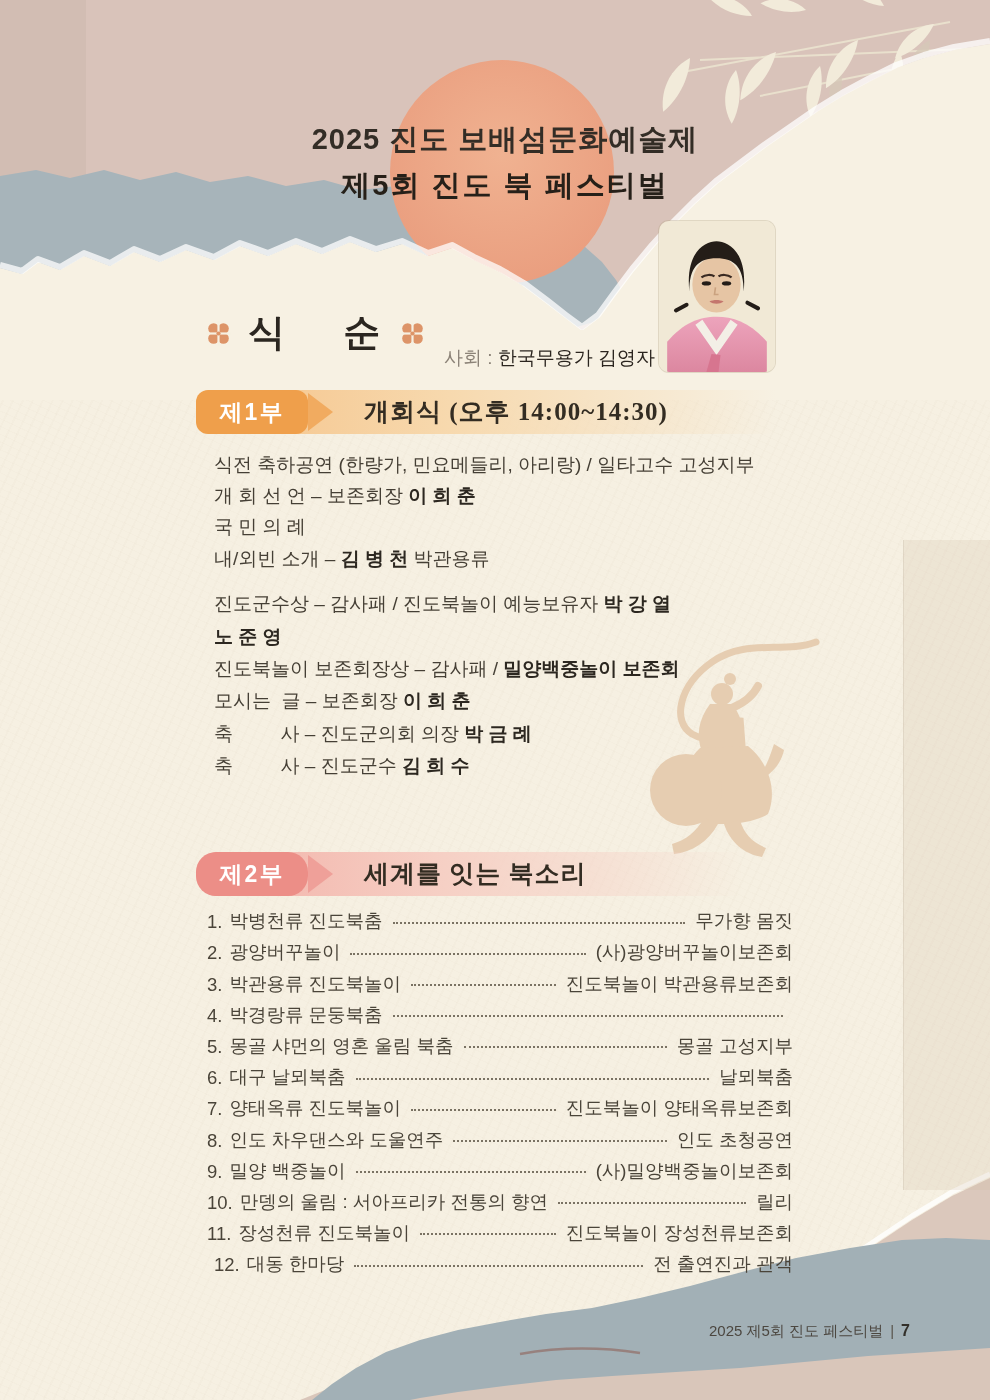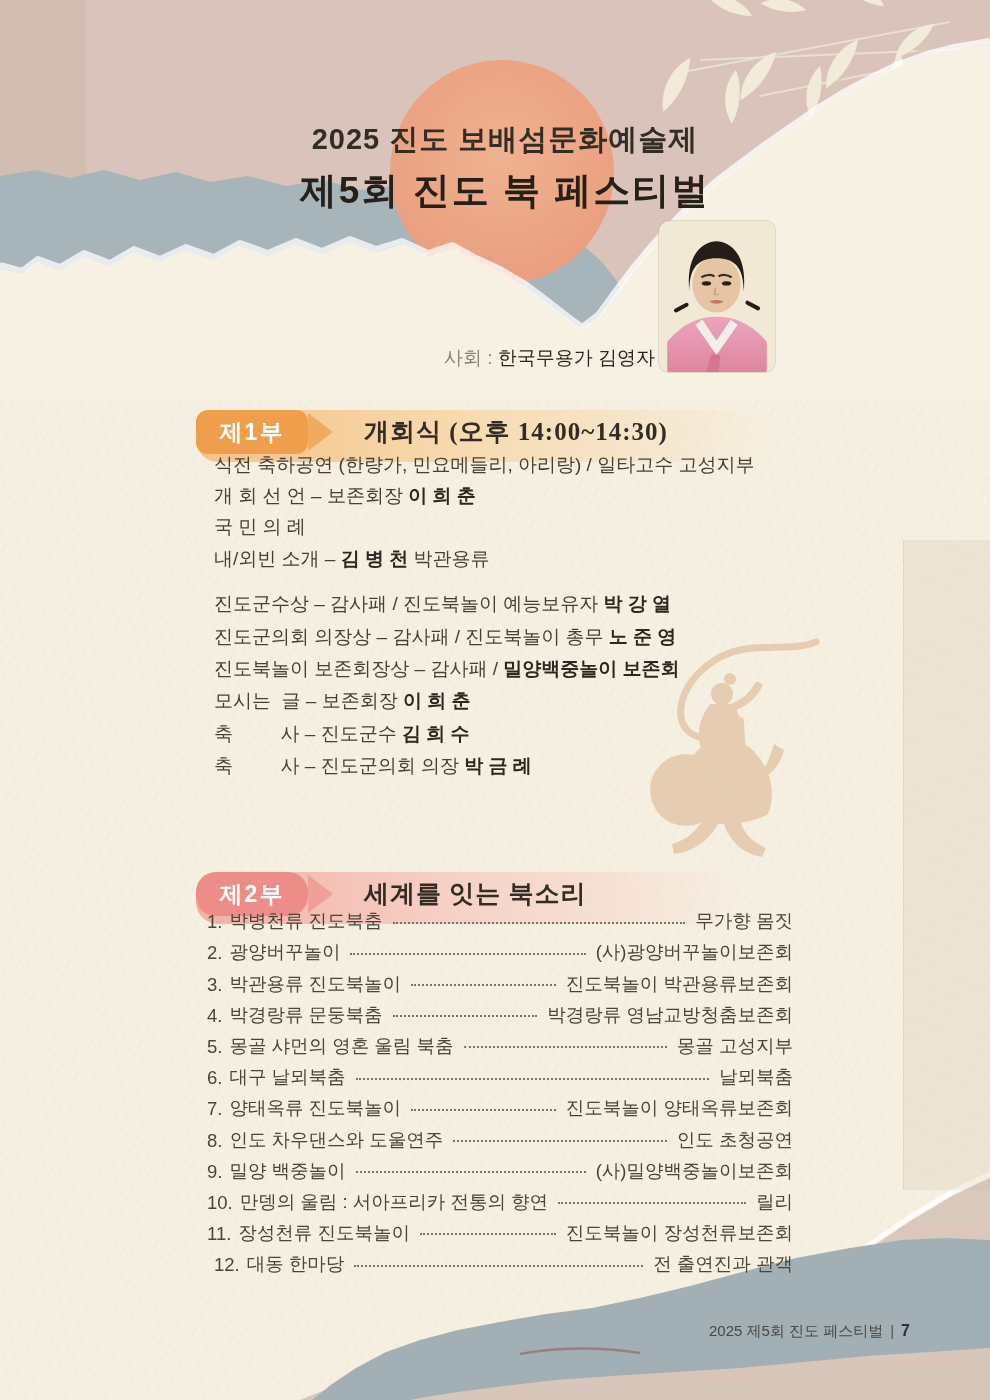--- a/index.html
+++ b/index.html
@@ -12,37 +12,37 @@
   svg{display:block;}
   .deco{position:absolute;pointer-events:none;}
 
   
   .right-strip{position:absolute;left:903px;top:540px;width:87px;height:650px;
                background:rgba(203,186,158,.20);border-left:1px solid rgba(120,100,80,.10);}
 
   
   .header{position:absolute;left:20px;right:0;top:120px;text-align:center;}
   .subtitle{font-size:29px;font-weight:600;color:#332d26;letter-spacing:1px;}
-  .title{font-size:37px;font-weight:800;color:#262019;letter-spacing:2px;margin-top:6px;}
+  .title{font-size:29px;font-weight:800;color:#262019;letter-spacing:2px;margin-top:6px;}
 
   
   .portrait{position:absolute;left:659px;top:221px;width:116px;height:151px;border-radius:10px;
             overflow:hidden;box-shadow:0 0 0 1px rgba(180,165,135,.35);}
 
   
   .sik-sun{position:absolute;left:205px;top:308px;display:flex;align-items:center;gap:16px;}
   .sik-sun .txt{font-size:37px;font-weight:800;color:#2b2620;letter-spacing:3px;word-spacing:42px;}
   .flower{width:27px;height:27px;}
 
   .mc{position:absolute;right:335px;top:345px;font-size:19px;white-space:nowrap;}
   .mc .lbl{color:#8b8277;}
   .mc .val{color:#2b251f;font-weight:400;}
 
   
-  .band{position:absolute;height:52px;border-radius:22px 0 0 22px;margin-top:20px;}
+  .band{position:absolute;height:44px;border-radius:22px 0 0 22px;}
   .band1{left:196px;top:390px;width:604px;
          background:linear-gradient(90deg,#f5c288 0%,#f7d9ae 42%,rgba(247,241,227,0) 96%);}
   .band2{left:196px;top:852px;width:570px;
          background:linear-gradient(90deg,#f2afa6 0%,#f6cfc4 42%,rgba(247,241,227,0) 96%);}
   .pill{position:absolute;left:0;top:0;width:112px;height:44px;border-radius:12px;
         color:#fff;font-size:23px;font-weight:800;letter-spacing:2px;
         display:flex;align-items:center;justify-content:center;}
   .band1 .pill{background:#ef9f4b;}
   .band2 .pill{background:#ec8e87;border-radius:20px;}
   .pill::after{content:"";position:absolute;right:-25px;top:3px;
@@ -185,44 +185,53 @@
       <rect x="85" y="82" width="16" height="4" rx="2" transform="rotate(28 93 84)" fill="#241d18"></rect>
       <path d="M42,56 C46,53 52,53 55,55" stroke="#3a2a22" stroke-width="2.2" fill="none"></path>
       <path d="M59,55 C62,53 68,53 72,56" stroke="#3a2a22" stroke-width="2.2" fill="none"></path>
       <ellipse cx="47" cy="62" rx="4.6" ry="2.1" fill="#241d18"></ellipse>
       <ellipse cx="67" cy="62" rx="4.6" ry="2.1" fill="#241d18"></ellipse>
       <path d="M56,66 L55,73 L59,73" stroke="#caa27f" stroke-width="1.6" fill="none"></path>
       <path d="M50,80 C54,83 60,83 64,80 C60,78 54,78 50,80 Z" fill="#c4766d"></path>
     </svg>
   </div>
 
+  <div class="sik-sun">
+    <svg class="flower" viewBox="0 0 27 27">
+        <use href="#flower-def"></use>
+      </svg>
+    <span class="txt">식 순</span>
+    <svg class="flower" viewBox="0 0 27 27">
+        <use href="#flower-def"></use>
+      </svg>
+  </div>
 
   <div class="mc">
     <span class="lbl">사회 : </span><span class="val">한국무용가 김영자</span>
   </div>
 
   <div class="band band1">
     <div class="pill">제1부</div>
     <div class="band-title">개회식 (오후 14:00~14:30)</div>
   </div>
 
   <div class="tblock p1lines">
     <div class="tline"><span>식전 축하공연 (한량가, 민요메들리, 아리랑) / 일타고수 고성지부</span><span class="b"></span><span></span></div>
     <div class="tline"><span>개 회 선 언 – 보존회장 </span><span class="b">이 희 춘</span><span></span></div>
     <div class="tline"><span>국 민 의 례</span><span class="b"></span><span></span></div>
     <div class="tline"><span>내/외빈 소개 – </span><span class="b">김 병 천</span><span> 박관용류</span></div>
   </div>
 
   <div class="tblock awards">
     <div class="tline"><span>진도군수상 – 감사패 / 진도북놀이 예능보유자 </span><span class="b">박 강 열</span></div>
-    <div class="tline"><span>진도군의회 의장상 – 감사패 / 진도북놀이 총무 </span><span class="b">노 준 영</span></div>
+    <div class="tline"><span class="b">노 준 영</span></div>
     <div class="tline"><span>진도북놀이 보존회장상 – 감사패 / </span><span class="b">밀양백중놀이 보존회</span></div>
     <div class="tline"><span>모시는  글 – 보존회장 </span><span class="b">이 희 춘</span></div>
+    <div class="tline"><span>축         사 – 진도군의회 의장 </span><span class="b">박 금 례</span></div>
     <div class="tline"><span>축         사 – 진도군수 </span><span class="b">김 희 수</span></div>
-    <div class="tline"><span>축         사 – 진도군의회 의장 </span><span class="b">박 금 례</span></div>
   </div>
 
   <div class="band band2">
     <div class="pill">제2부</div>
     <div class="band-title">세계를 잇는 북소리</div>
   </div>
 
   <div class="p2list">
     <div class="row">
         <span class="num">1.</span>
@@ -239,21 +248,20 @@
     <div class="row">
         <span class="num">3.</span>
         <span class="nm">박관용류 진도북놀이</span>
         <span class="dots"></span>
         <span class="perf">진도북놀이 박관용류보존회</span>
       </div>
     <div class="row">
         <span class="num">4.</span>
         <span class="nm">박경랑류 문둥북춤</span>
         <span class="dots"></span>
-        <span class="perf">박경랑류 영남교방청춤보존회</span>
       </div>
     <div class="row">
         <span class="num">5.</span>
         <span class="nm">몽골 샤먼의 영혼 울림 북춤</span>
         <span class="dots"></span>
         <span class="perf">몽골 고성지부</span>
       </div>
     <div class="row">
         <span class="num">6.</span>
         <span class="nm">대구 날뫼북춤</span>

